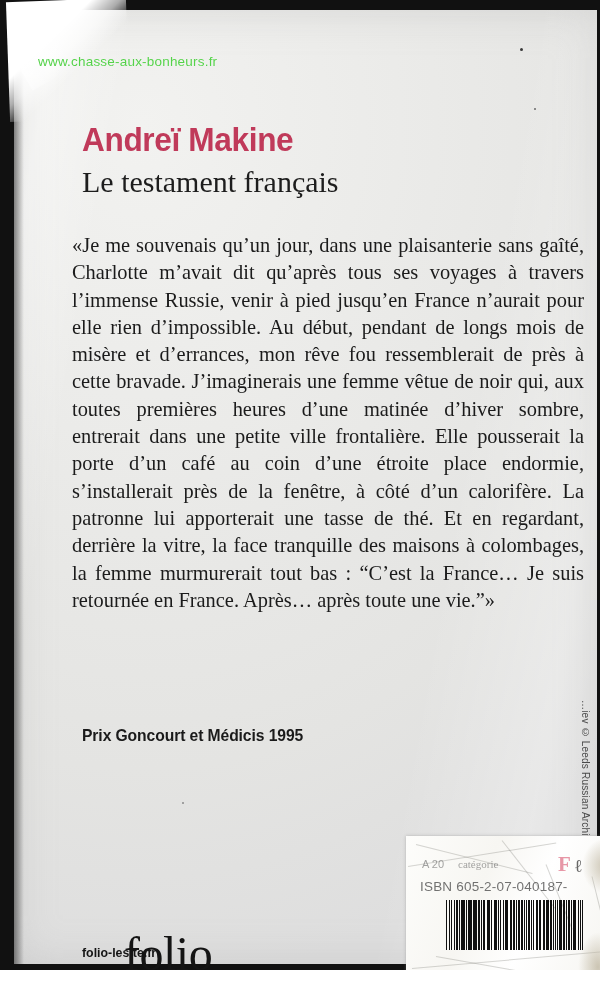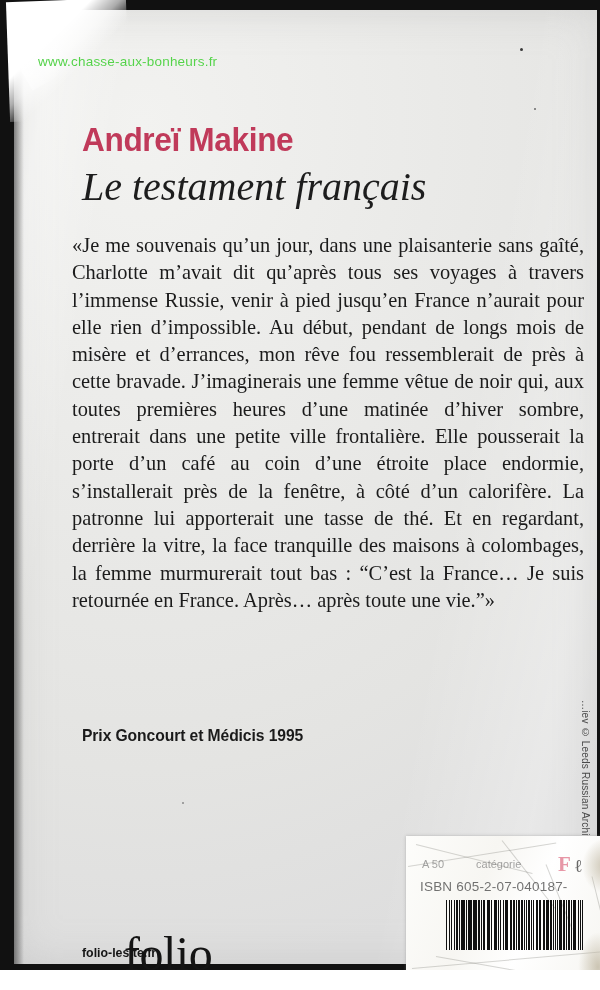--- a/index.html
+++ b/index.html
@@ -99,25 +99,24 @@
     color: #c03a5a;
     transform: scaleX(0.93);
     transform-origin: left center;
     white-space: nowrap;
   }
   .book-title {
     position: absolute;
     left: 68px;
     top: 155px;
     font-family: "Liberation Serif", serif;
-    font-size: 40px;
+    font-size: 30px;
     line-height: 1.1;
     color: #1d1d1d;
     white-space: nowrap;
-    font-style: italic;
   }
 
   
   .quote {
     position: absolute;
     left: 58px;
     top: 222px;
     width: 512px;
     font-family: "Liberation Serif", serif;
     font-size: 20.4px;
@@ -209,21 +208,21 @@
   .sticker-line1 {
     position: absolute;
     left: 16px;
     top: 22px;
     width: 180px;
     font-family: "Liberation Sans", sans-serif;
     font-size: 11px;
     color: rgba(90,90,90,0.55);
     white-space: nowrap;
   }
-  .sticker-line1 .cat { margin-left: 32px; }
+  .sticker-line1 .cat { margin-left: 14px; font-family: Liberation Serif, serif; }
   .sticker-pink {
     position: absolute;
     left: 152px;
     top: 16px;
     font-family: "Liberation Serif", serif;
     font-size: 21px;
     font-weight: bold;
     color: rgba(218,96,120,0.65);
     white-space: nowrap;
   }
@@ -307,21 +306,21 @@
       <div class="crease" style="left:10px; top:8px; width:120px; height:1px; transform:rotate(14deg);"></div>
       <div class="crease" style="left:96px; top:4px; width:86px; height:1px; transform:rotate(52deg);"></div>
       <div class="crease" style="left:140px; top:28px; width:70px; height:1px; transform:rotate(68deg);"></div>
       <div class="crease" style="left:6px; top:132px; width:190px; height:1px; transform:rotate(-5deg);"></div>
       <div class="crease" style="left:30px; top:120px; width:90px; height:1px; transform:rotate(10deg);"></div>
       <div class="crease" style="left:186px; top:40px; width:110px; height:1px; transform:rotate(76deg);"></div>
       <div class="smudge" style="left:176px; top:2px; width:46px; height:56px;"></div>
       <div class="smudge" style="left:172px; top:96px; width:40px; height:70px;"></div>
 
       <div class="sticker-line1">
-        <span>A 50</span><span class="cat">catégorie</span>
+        <span>A 20</span><span class="cat">catégorie</span>
       </div>
       <div class="sticker-pink">F</div>
       <div class="sticker-mark">ℓ</div>
 
       <div class="isbn-text">ISBN 605-2-07-040187-</div>
 
       <div class="barcode-wrap">
           <span style="left: 0px; width: 1.27189px;"></span>
           <span style="left: 2.54378px; width: 1.27189px;"></span>
           <span style="left: 5.08756px; width: 1.27189px;"></span>

